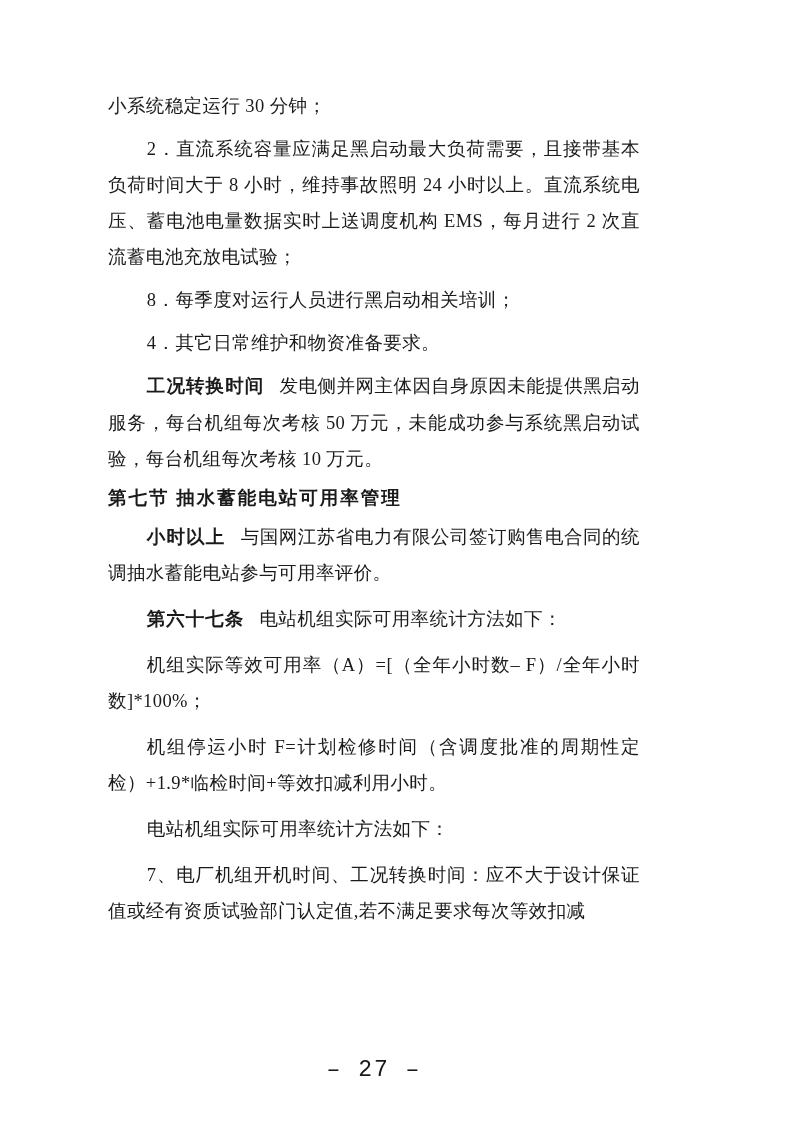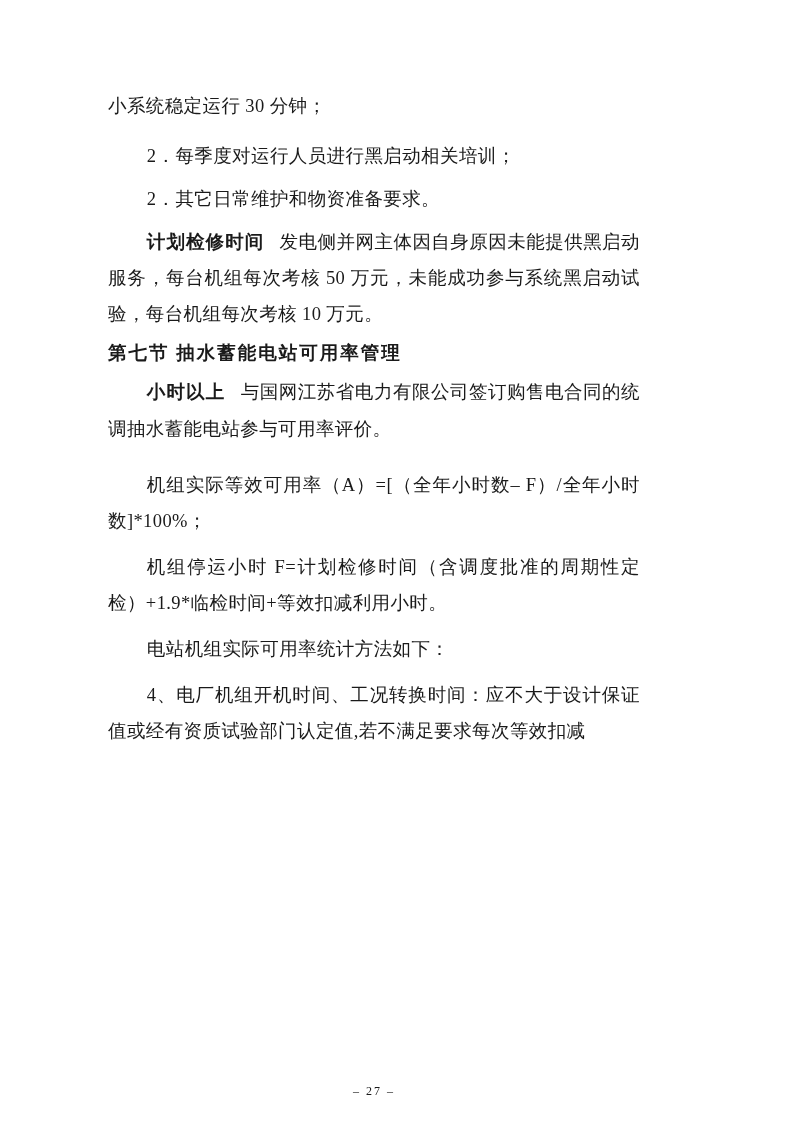--- a/index.html
+++ b/index.html
@@ -54,74 +54,76 @@
   .gap-sm { height: 3px; }
   .gap-md { height: 10px; }
   .para-spacer { height: 7px; }
   .num-item {
     text-indent: 2.1em;
   }
   .footer {
     position: absolute;
     left: 0;
     right: 0;
-    bottom: 32px;
+    bottom: 48px;
     text-align: center;
-    font-size: 12px;
+    font-size: 23px;
     letter-spacing: 2px;
     color: #1a1a1a;
-    font-family: Liberation Serif, serif;
+    font-family: Liberation Mono, monospace;
   }
 </style>
 </head>
 <body>
 
 <div class="page">
   <div class="doc-body">
 
     <p class="p-cont">小系统稳定运行 30 分钟；</p>
 
     <div class="para-spacer"></div>
 
+    <p class="num-item">2．直流系统容量应满足黑启动最大负荷需要，且接带基本负荷时间大于 8 小时，维持事故照明 24 小时以上。直流系统电压、蓄电池电量数据实时上送调度机构 EMS，每月进行 2 次直流蓄电池充放电试验；</p>
 
     <div class="para-spacer"></div>
 
-    <p class="num-item">2．每季度对运行人员进行黑启动相关培训；</p>
+    <p class="num-item">8．每季度对运行人员进行黑启动相关培训；</p>
 
     <div class="para-spacer"></div>
 
-    <p class="num-item">2．其它日常维护和物资准备要求。</p>
+    <p class="num-item">4．其它日常维护和物资准备要求。</p>
 
     <div class="para-spacer"></div>
 
-    <p class="p-indent"><span class="bold-head">计划检修时间</span>&nbsp;&nbsp;&nbsp;<span>发电侧并网主体因自身原因未能提供黑启动服务，每台机组每次考核 50 万元，未能成功参与系统黑启动试验，每台机组每次考核 10 万元。</span></p>
+    <p class="p-indent"><span class="bold-head">工况转换时间</span>&nbsp;&nbsp;&nbsp;<span>发电侧并网主体因自身原因未能提供黑启动服务，每台机组每次考核 50 万元，未能成功参与系统黑启动试验，每台机组每次考核 10 万元。</span></p>
 
     <div class="gap-sm"></div>
 
     <p class="p-center"><span class="bold-head">第七节  抽水蓄能电站可用率管理</span></p>
 
     <div class="gap-sm"></div>
 
     <p class="p-indent"><span class="bold-head">小时以上</span>&nbsp;&nbsp;&nbsp;<span>与国网江苏省电力有限公司签订购售电合同的统调抽水蓄能电站参与可用率评价。</span></p>
 
     <div class="gap-md"></div>
 
+    <p class="p-indent"><span class="bold-head">第六十七条</span>&nbsp;&nbsp;&nbsp;<span>电站机组实际可用率统计方法如下：</span></p>
 
     <div class="gap-md"></div>
 
     <p class="p-indent">机组实际等效可用率（A）=[（全年小时数– F）/全年小时数]*100%；</p>
 
     <div class="gap-md"></div>
 
     <p class="p-indent">机组停运小时 F=计划检修时间（含调度批准的周期性定检）+1.9*临检时间+等效扣减利用小时。</p>
 
     <div class="gap-md"></div>
 
     <p class="p-indent">电站机组实际可用率统计方法如下：</p>
 
     <div class="gap-md"></div>
 
-    <p class="p-indent">4、电厂机组开机时间、工况转换时间：应不大于设计保证值或经有资质试验部门认定值,若不满足要求每次等效扣减</p>
+    <p class="p-indent">7、电厂机组开机时间、工况转换时间：应不大于设计保证值或经有资质试验部门认定值,若不满足要求每次等效扣减</p>
 
   </div>
 
   <div class="footer">– 27 –</div>
 </div>
 
 </body></html>

